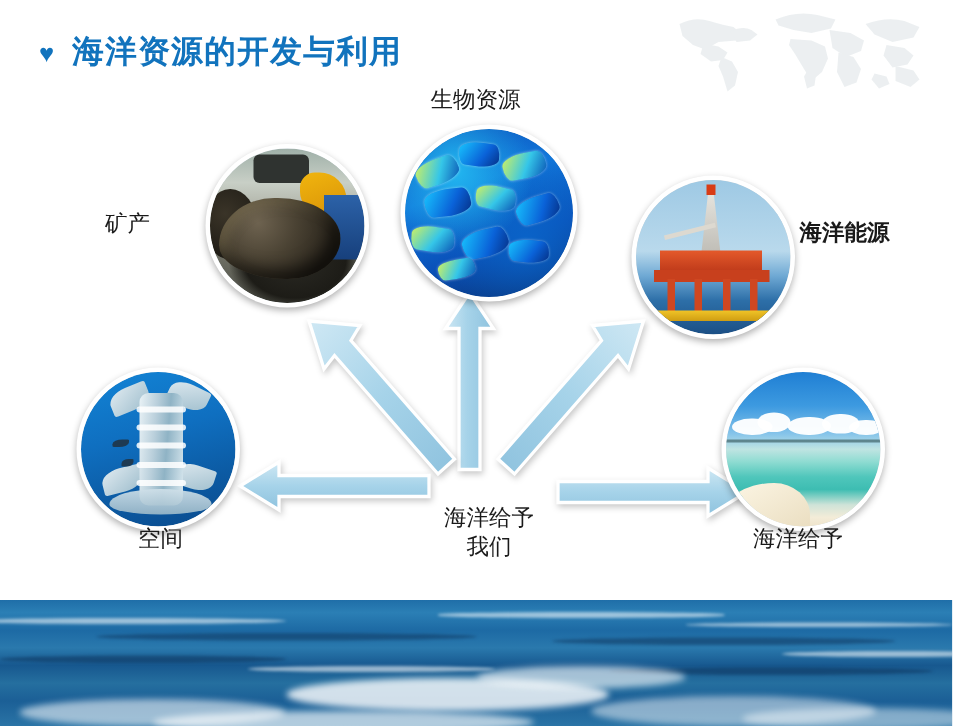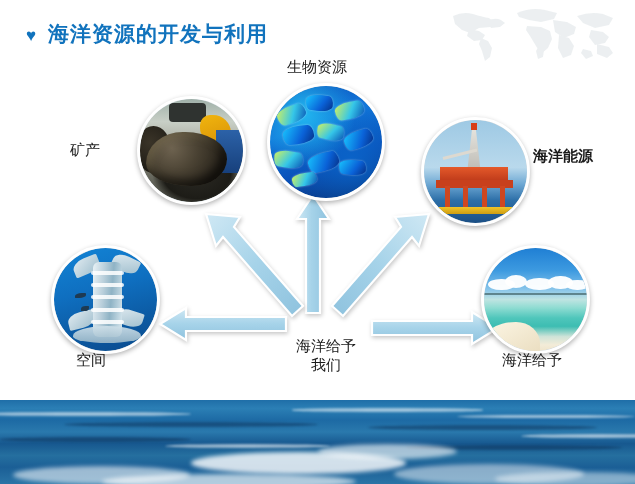--- a/index.html
+++ b/index.html
@@ -191,21 +191,21 @@
   .arrow svg{display:block;overflow:visible;}
 
   
   .label{
     position:absolute;color:#1a1a1a;font-size:15px;line-height:1.25;
     white-space:nowrap;
   }
   .l-bio{left:287px;top:3px;}
   .l-min{left:70px;top:86px;font-family:Liberation Serif, serif;}
   .l-eng{left:533px;top:92px;font-weight:bold;}
-  .l-spc{left:76px;top:296px;font-family:Liberation Serif, serif;}
+  .l-spc{left:92px;top:296px;font-family:Liberation Serif, serif;}
   .l-cli{left:502px;top:296px;}
   .l-center{
     left:283px;top:282px;text-align:center;
     white-space:normal;width:86px;
   }
 
   
   .ocean{
     position:absolute;left:0;top:400px;width:635px;height:84px;
     overflow:hidden;

